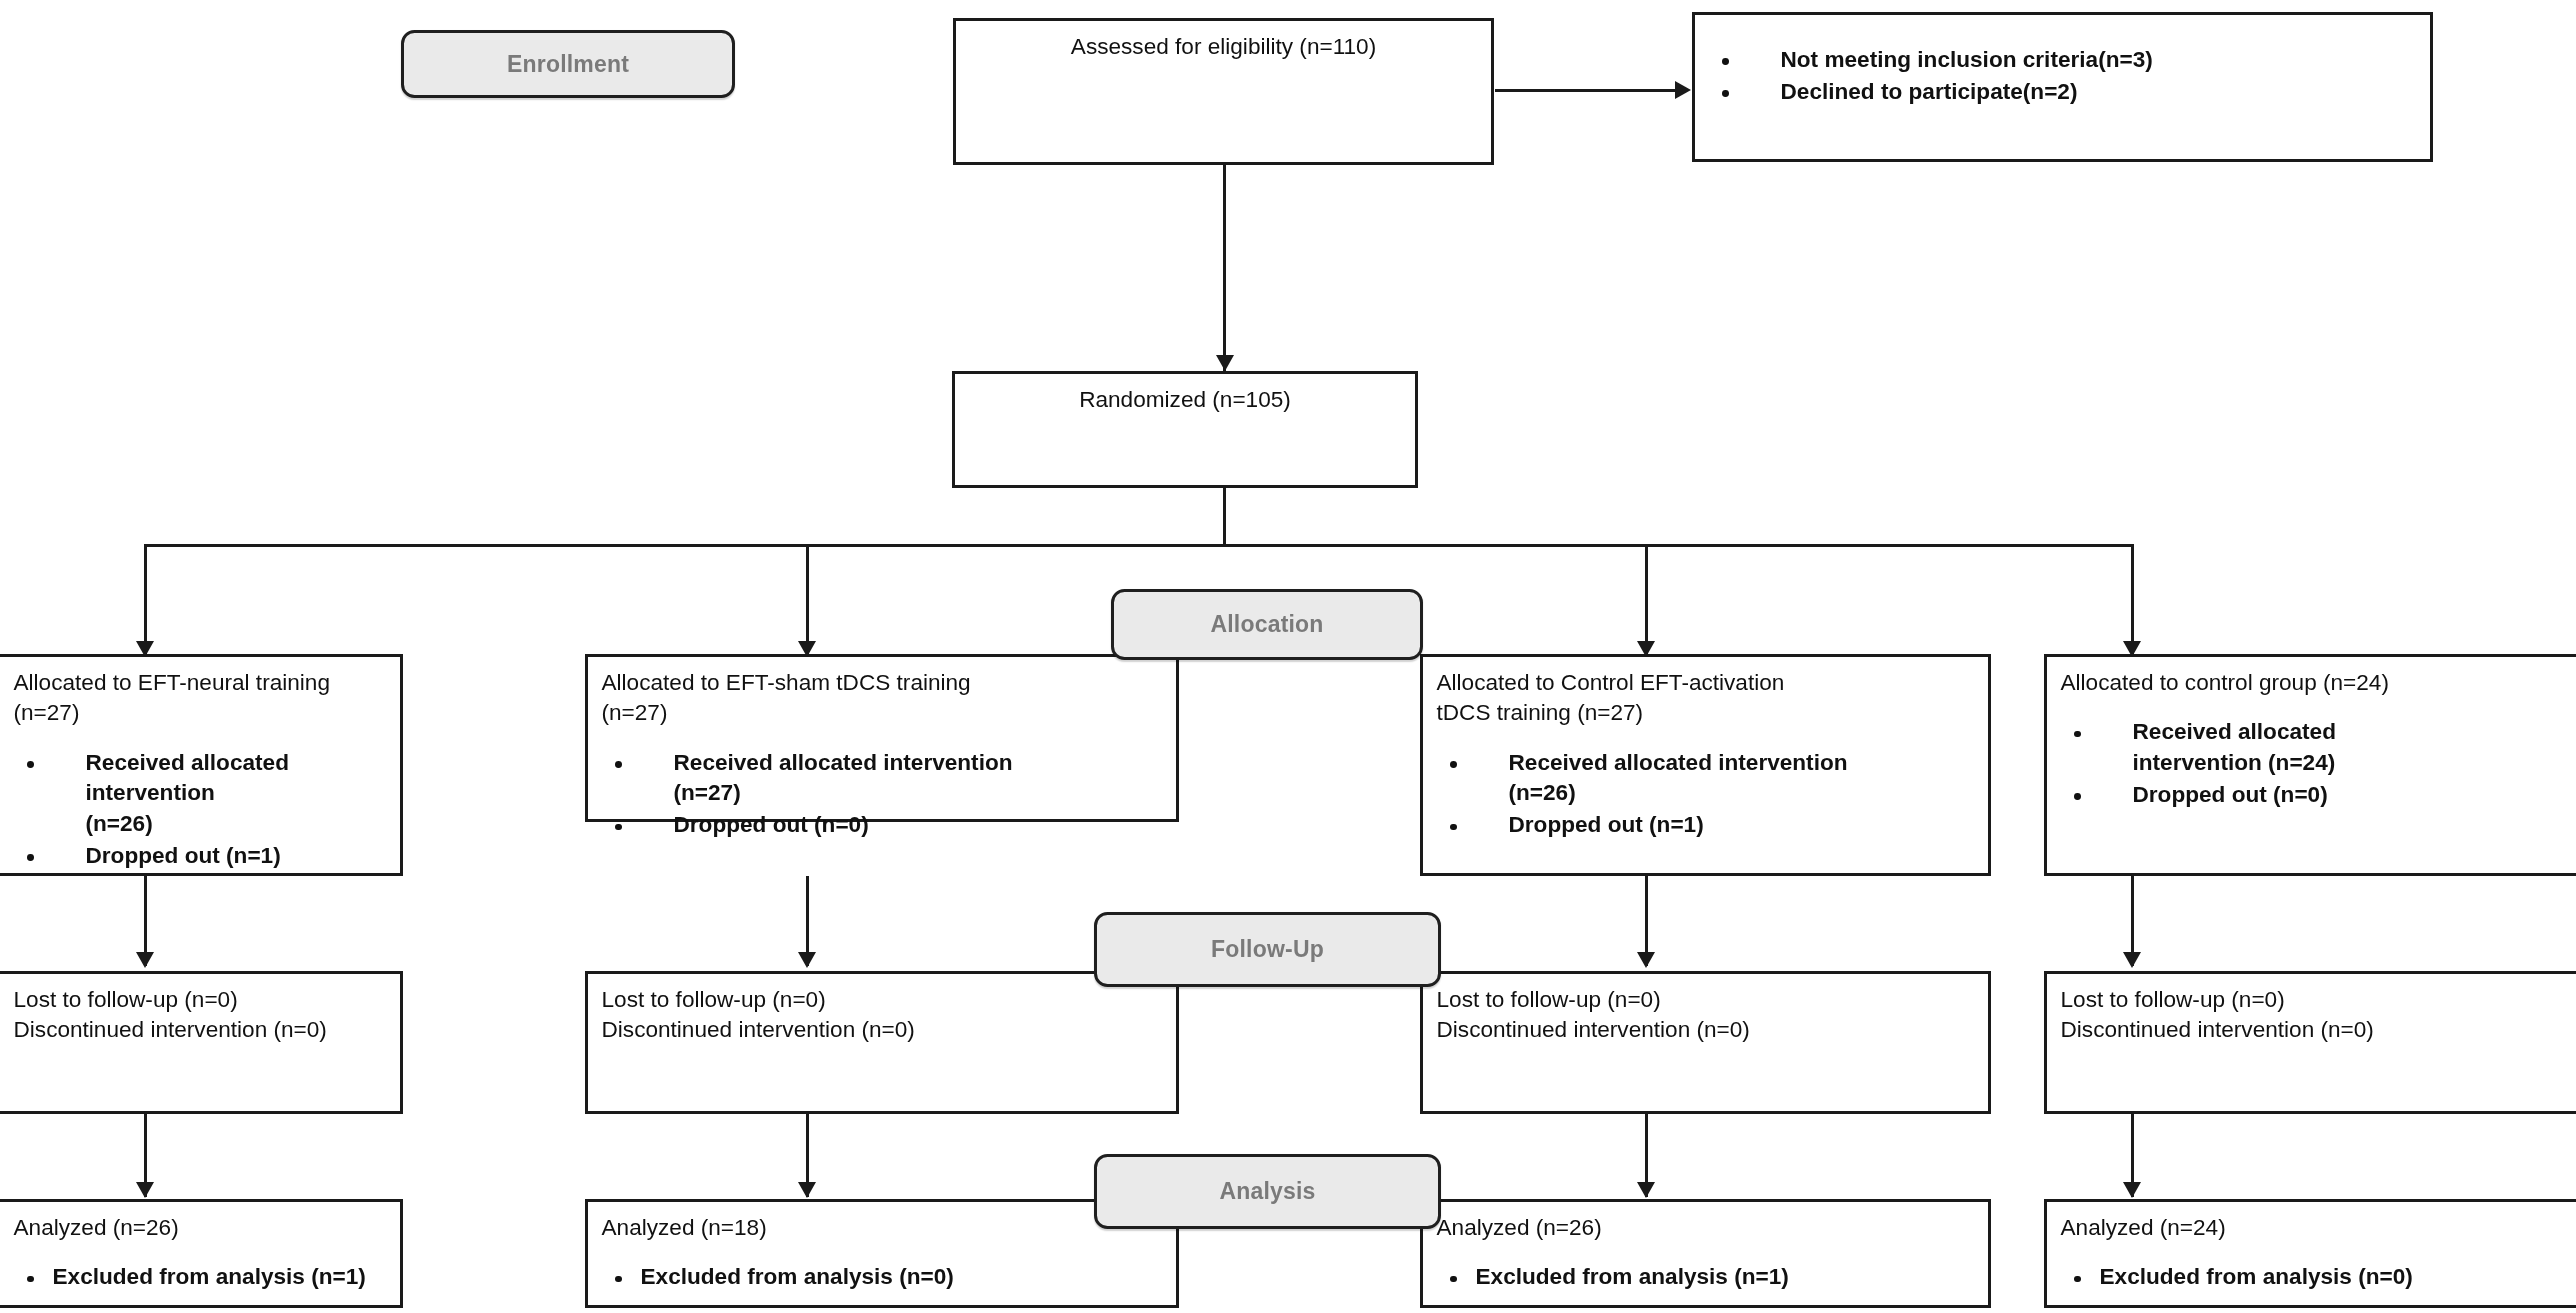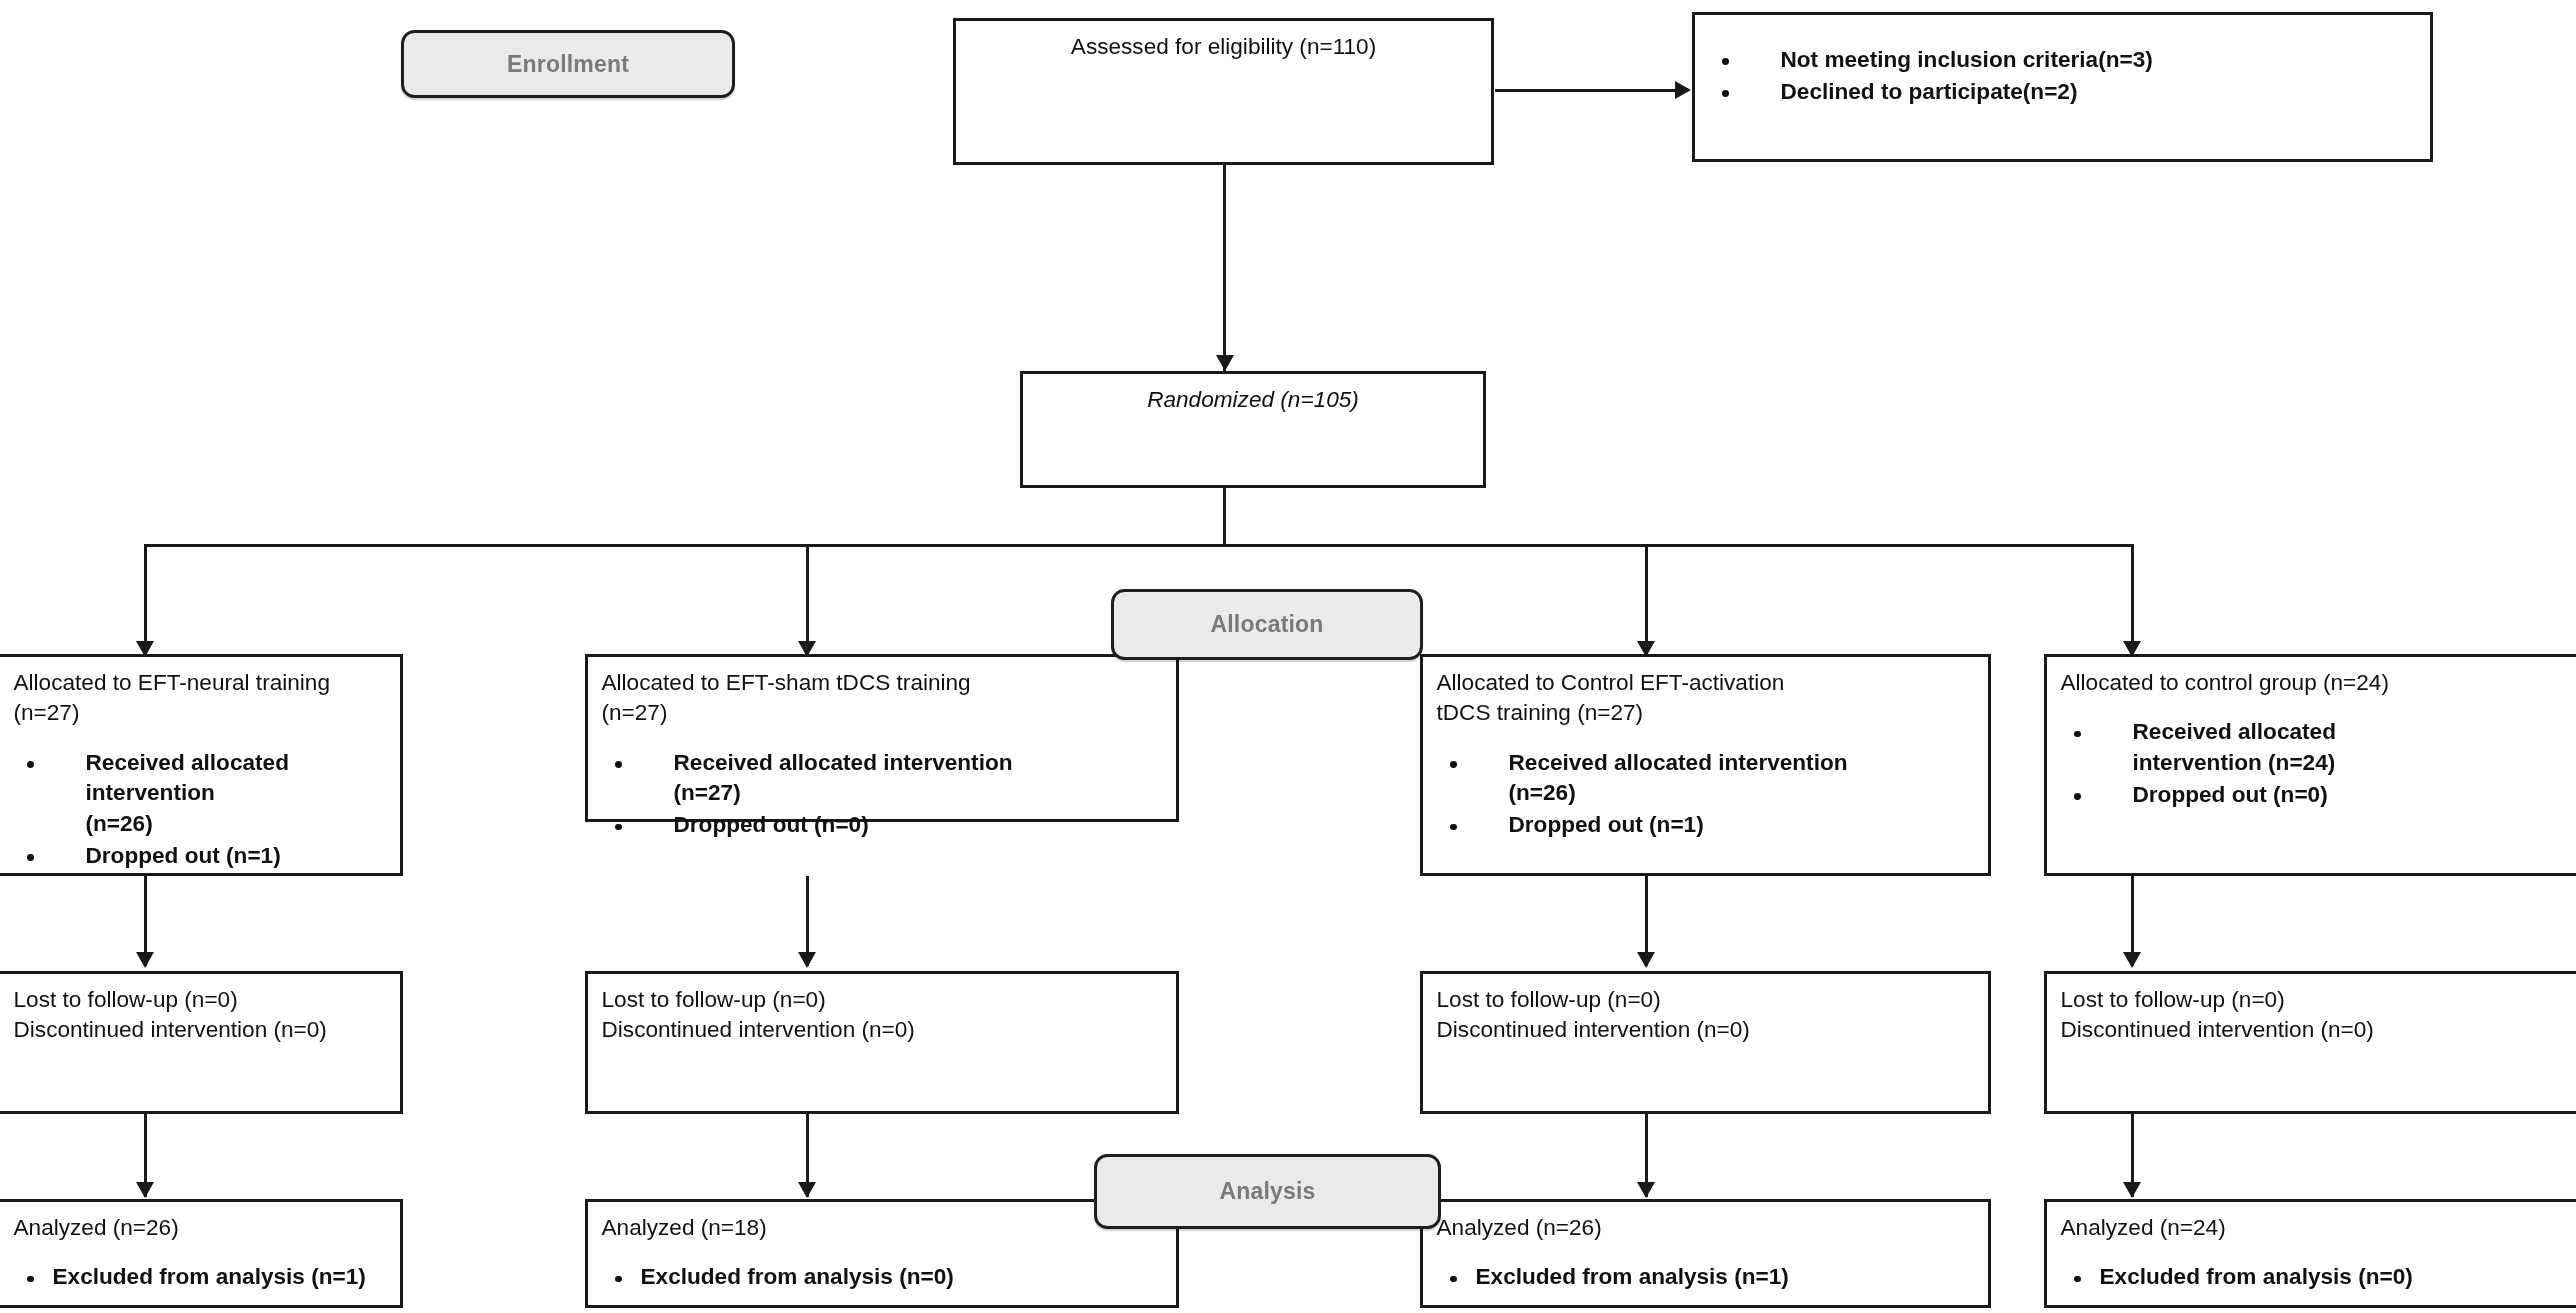--- a/index.html
+++ b/index.html
@@ -84,21 +84,21 @@
       <li>Declined to participate(n=2)</li>
     </ul>
   </div>
 
   <div class="hline" style="left:1495px;top:89px;width:180px;"></div>
   <div class="arrow-right" style="left:1675px;top:81px;"></div>
 
   <div class="vline" style="left:1223px;top:165px;height:207px;"></div>
   <div class="arrow-down" style="left:1216px;top:355px;"></div>
 
-  <div class="box center" style="left:1020px;top:371px;width:466px;height:117px;font-style:italic;">
+  <div class="box center" style="left:952px;top:371px;width:466px;height:117px;">
     <span class="ttl">Randomized (n=105)</span>
   </div>
 
   <div class="vline" style="left:1223px;top:488px;height:57px;"></div>
 
   <div class="hline" style="left:144px;top:544px;width:1990px;"></div>
 
   <div class="vline" style="left:144px;top:544px;height:111px;"></div>
   <div class="arrow-down" style="left:136px;top:641px;"></div>
 
@@ -159,20 +159,23 @@
 
   <div class="vline" style="left:806px;top:876px;height:90px;"></div>
   <div class="arrow-down" style="left:798px;top:952px;"></div>
 
   <div class="vline" style="left:1645px;top:876px;height:90px;"></div>
   <div class="arrow-down" style="left:1637px;top:952px;"></div>
 
   <div class="vline" style="left:2131px;top:876px;height:90px;"></div>
   <div class="arrow-down" style="left:2123px;top:952px;"></div>
 
+  <div class="stage-label" style="left:1094px;top:912px;width:347px;height:75px;">
+    <span>Follow-Up</span>
+  </div>
 
   <div class="box" style="left:-3px;top:971px;width:406px;height:143px;">
     <span class="ttl">Lost to follow-up (n=0)</span>
     <span class="ttl">Discontinued intervention (n=0)</span>
   </div>
 
   <div class="box" style="left:585px;top:971px;width:594px;height:143px;">
     <span class="ttl">Lost to follow-up (n=0)</span>
     <span class="ttl">Discontinued intervention (n=0)</span>
   </div>

